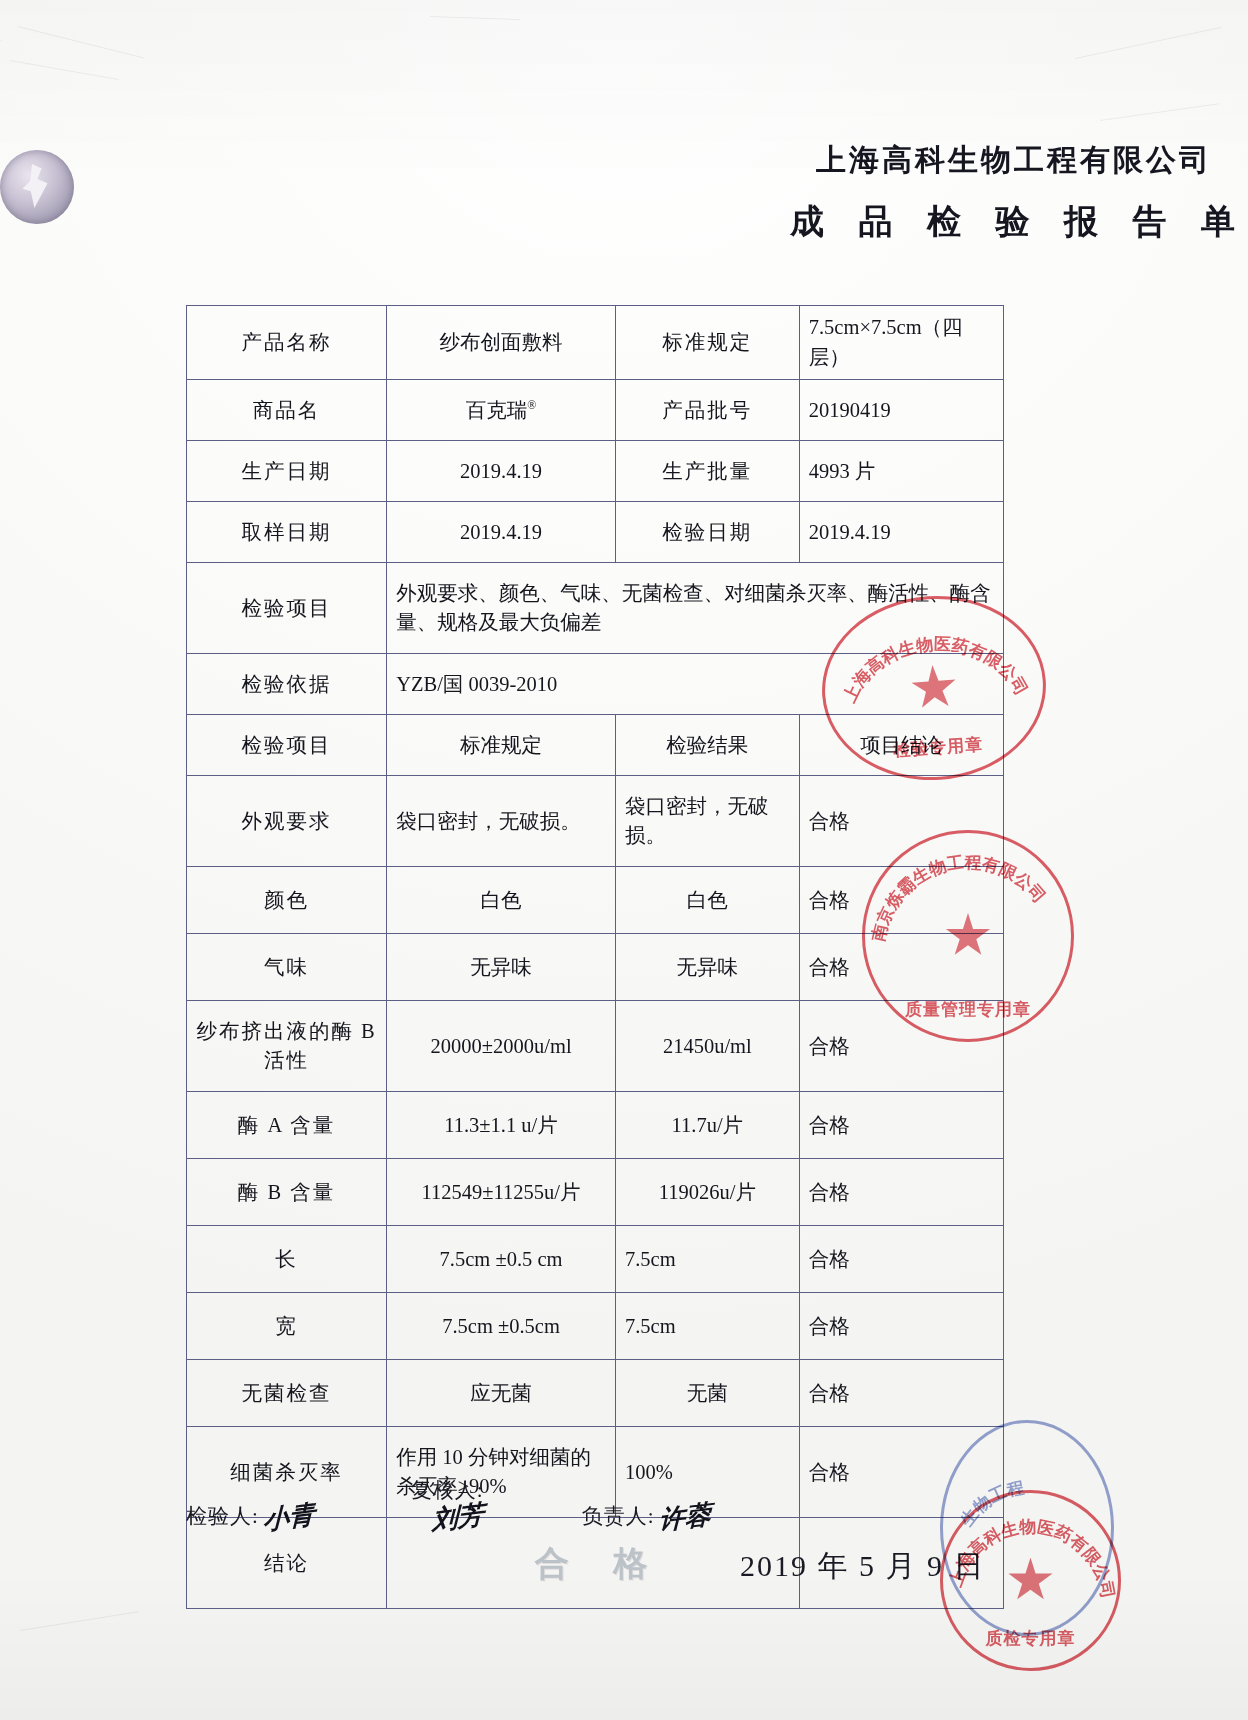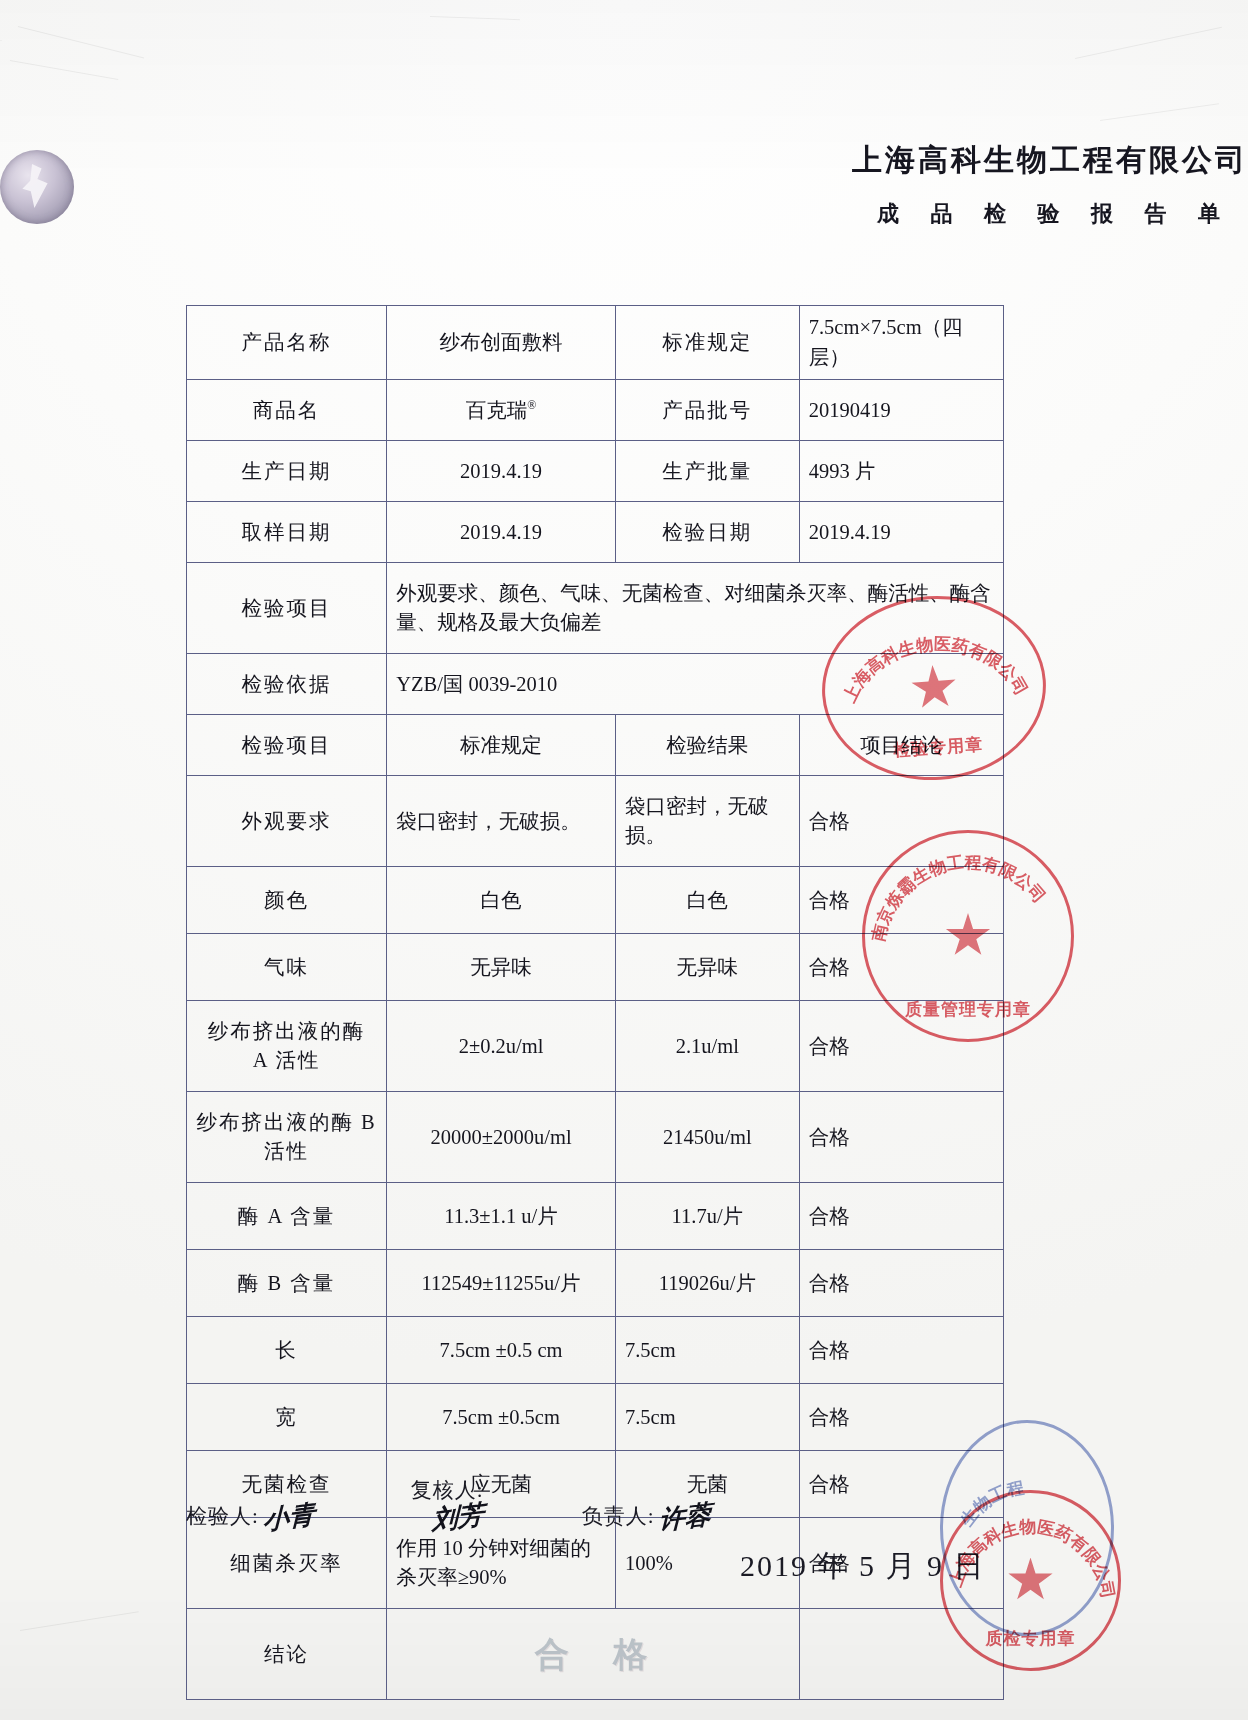--- a/index.html
+++ b/index.html
@@ -77,21 +77,21 @@
   .titles { text-align: center; }
   .title-main {
     font-size: 30px;
     letter-spacing: 3px;
     font-weight: 700;
     color: #161620;
     white-space: nowrap;
   }
   .title-sub {
     margin-top: 18px;
-    font-size: 22px;
+    font-size: 34px;
     letter-spacing: 13px;
     font-weight: 700;
     color: #161620;
     white-space: nowrap;
     padding-left: 10px;
   }
 
   
   .table-wrap {
     position: absolute;
@@ -291,26 +291,20 @@
           <td class="lbl h-mid">颜色</td>
           <td class="c-center h-mid">白色</td>
           <td class="c-center h-mid">白色</td>
           <td class="c-left h-mid">合格</td>
         </tr>
         <tr>
           <td class="lbl h-mid">气味</td>
           <td class="c-center h-mid">无异味</td>
           <td class="c-center h-mid">无异味</td>
           <td class="c-left h-mid">合格</td>
-        </tr>
-        <tr>
-          <td class="lbl h-two">纱布挤出液的酶 A 活性</td>
-          <td class="c-center h-two">2±0.2u/ml</td>
-          <td class="c-center h-two">2.1u/ml</td>
-          <td class="c-left h-two">合格</td>
         </tr>
         <tr>
           <td class="lbl h-two">纱布挤出液的酶 B 活性</td>
           <td class="c-center h-two">20000±2000u/ml</td>
           <td class="c-center h-two">21450u/ml</td>
           <td class="c-left h-two">合格</td>
         </tr>
         <tr>
           <td class="lbl h-mid">酶 A 含量</td>
           <td class="c-center h-mid">11.3±1.1 u/片</td>

